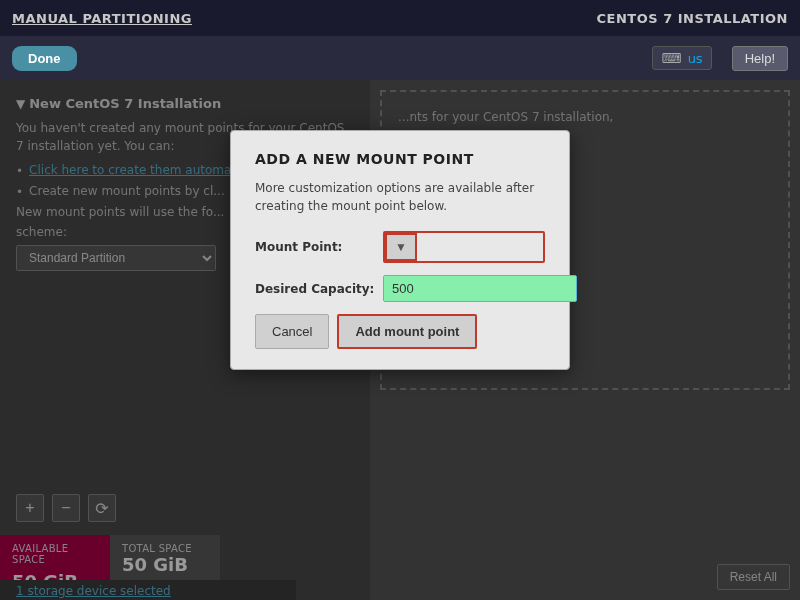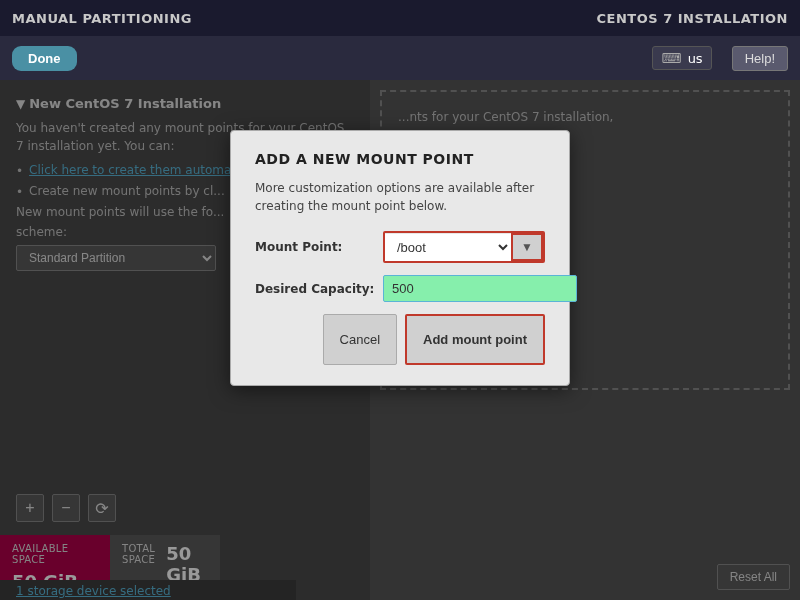--- a/index.html
+++ b/index.html
@@ -20,20 +20,21 @@
       align-items: center;
       background: #1a1a2e;
       padding: 0 12px;
       height: 36px;
     }
     .top-bar-left {
       color: #c8c8c8;
       font-size: 13px;
       font-weight: bold;
       letter-spacing: 0.5px;
+      text-decoration: underline;
     }
     .top-bar-right {
       color: #c8c8c8;
       font-size: 13px;
       font-weight: bold;
       letter-spacing: 0.5px;
     }
 
     
     .done-row {
@@ -65,21 +66,21 @@
       padding: 3px 8px;
       gap: 6px;
       margin-left: auto;
       margin-right: 8px;
     }
     .kb-icon {
       color: #aaa;
       font-size: 14px;
     }
     .kb-label {
-      color: #ffffff;
+      color: #0ea5e9;
       font-size: 13px;
     }
     .help-button {
       background: #5a5a6e;
       color: #ddd;
       border: 1px solid #777;
       border-radius: 3px;
       padding: 4px 12px;
       font-size: 13px;
       cursor: pointer;
@@ -197,20 +198,21 @@
       display: flex;
       flex-direction: column;
       justify-content: space-between;
     }
     .storage-total {
       background: #5a5a5a;
       color: #fff;
       padding: 8px 12px;
       width: 110px;
       display: flex;
+      flex-direction: column;
       justify-content: flex-start;
     }
     .storage-label-small {
       font-size: 10px;
       color: #ddd;
       text-transform: uppercase;
       letter-spacing: 0.3px;
     }
     .storage-value-large {
       font-size: 18px;
@@ -350,38 +352,37 @@
       background: #86efac;
       border: 1px solid #5ab4d6;
       padding: 5px 8px;
       font-size: 13px;
       color: #333;
       outline: none;
       border-radius: 2px;
     }
     .modal-buttons {
       display: flex;
-      justify-content: flex-end;
       gap: 8px;
       margin-top: 8px;
     }
     .cancel-btn {
       background: #d0d0d0;
       border: 1px solid #aaa;
       color: #333;
       padding: 6px 16px;
       font-size: 13px;
       cursor: pointer;
       border-radius: 2px;
     }
     .add-mount-btn {
       background: #d0d0d0;
       border: 2px solid #c0392b;
       color: #333;
-      padding: 16px 16px;
+      padding: 8px 16px;
       font-size: 13px;
       cursor: pointer;
       border-radius: 2px;
       font-weight: bold;
     }
   </style>
 </head>
 <body>
 
 <div class="top-bar">
@@ -453,26 +454,20 @@
   </div>
 
   <div class="modal-overlay">
     <div class="modal">
       <div class="modal-title">ADD A NEW MOUNT POINT</div>
       <div class="modal-desc">More customization options are available after creating the mount point below.</div>
 
       <div class="modal-row">
         <span class="modal-label">Mount Point:</span>
         <div class="modal-select-wrapper">
-          <select class="modal-select">
-            <option>/boot</option>
-            <option>/</option>
-            <option>/home</option>
-            <option>swap</option>
-          </select>
           <button class="modal-dropdown-btn">▼</button>
         </div>
       </div>
 
       <div class="modal-row">
         <span class="modal-label">Desired Capacity:</span>
         <input class="modal-input" type="text" value="500" style="">
       </div>
 
       <div class="modal-buttons">

